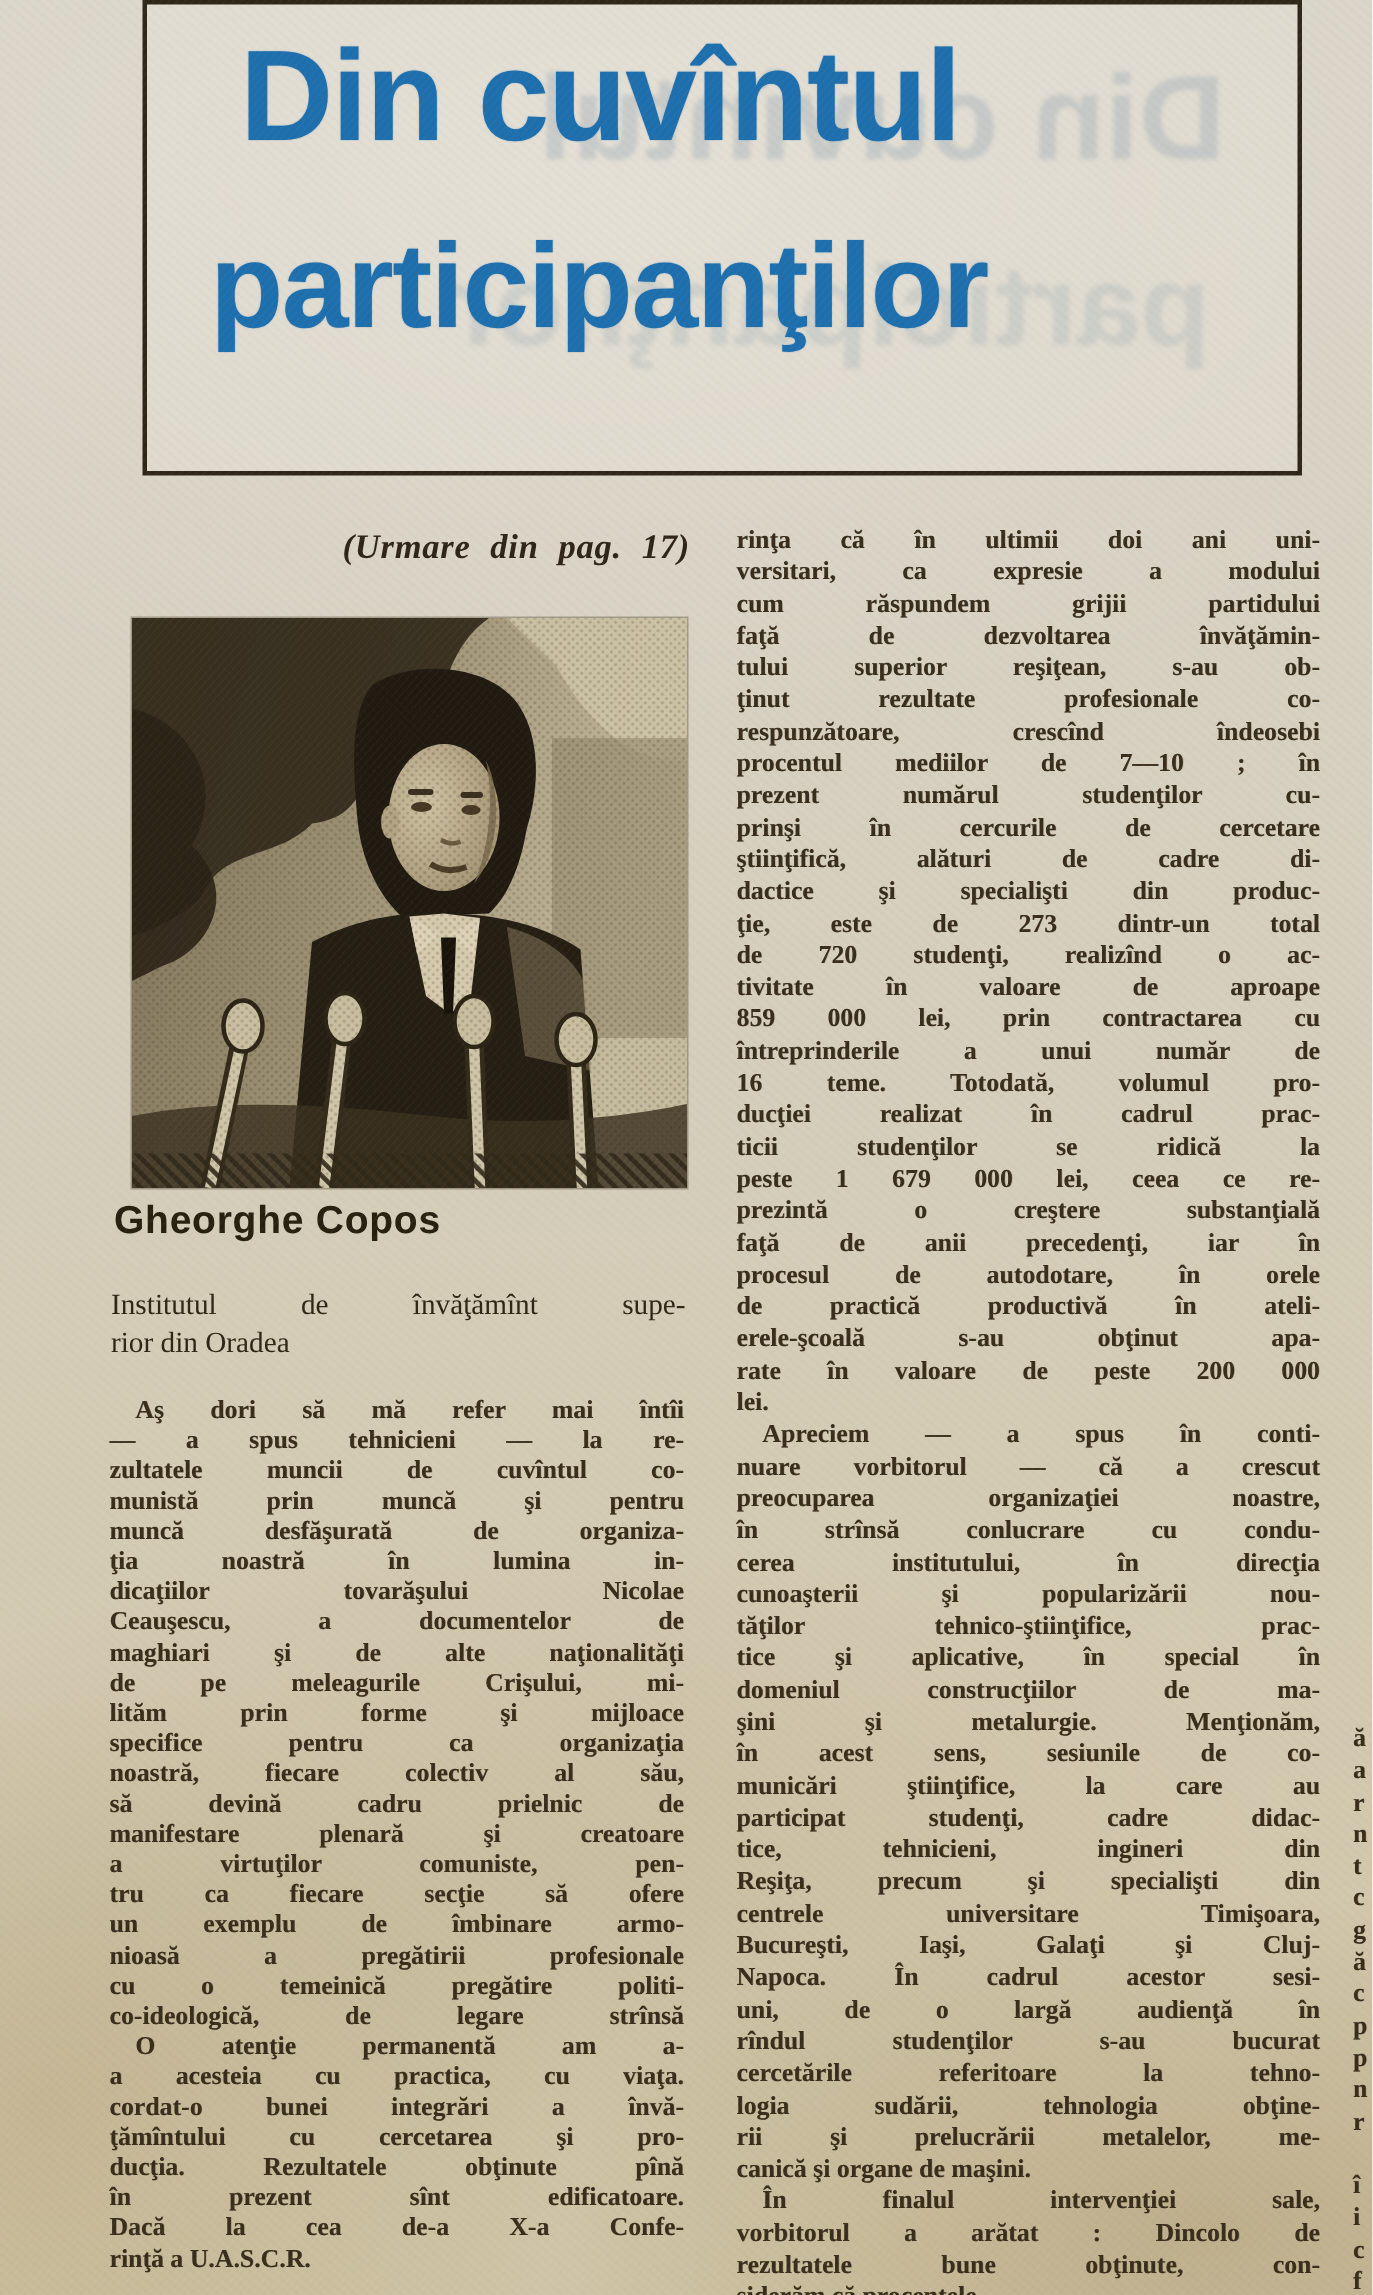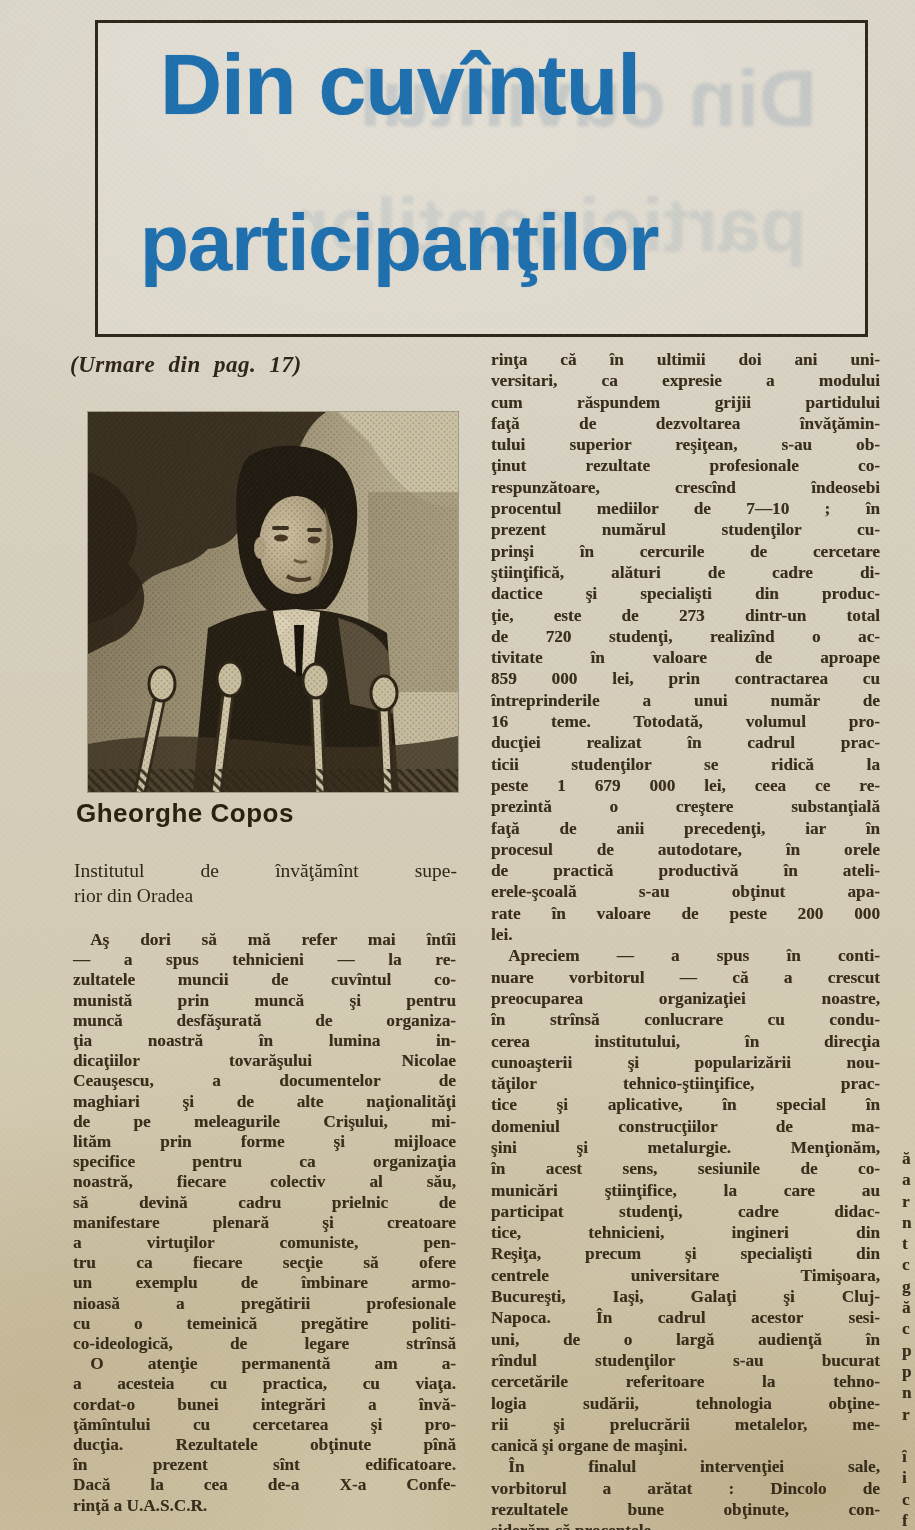--- a/index.html
+++ b/index.html
@@ -10,34 +10,34 @@
       radial-gradient(620px 320px at 88% 97%, rgba(148,122,74,.30), transparent 70%),
       radial-gradient(520px 420px at 3% 92%, rgba(158,133,86,.24), transparent 70%),
       radial-gradient(700px 350px at 40% 82%, rgba(150,128,82,.14), transparent 70%),
       radial-gradient(900px 500px at 45% 8%, rgba(255,255,252,.20), transparent 75%),
       linear-gradient(180deg,#d9d4c7 0%,#d6d0c0 35%,#d3cab2 70%,#cfc4a6 100%);}
   .grain{position:absolute;inset:0;pointer-events:none;opacity:.5;
     background:
       repeating-linear-gradient(41deg, rgba(120,100,60,.045) 0 2px, transparent 2px 5px),
       repeating-linear-gradient(-49deg, rgba(255,255,255,.05) 0 1px, transparent 1px 4px);}
   
-  .mast{position:absolute;left:95px;top:20px;width:767px;height:311px;
+  .mast{position:absolute;left:95px;top:0;width:767px;height:311px;
         border:3px solid #2e2618;background:rgba(240,238,230,.22);}
   .t1,.t2{position:absolute;font-family:"Liberation Sans",sans-serif;font-weight:700;
         color:#1e6fae;letter-spacing:-1px;white-space:nowrap;
         text-shadow:0 0 1px rgba(30,111,174,.55);}
   .t1{left:62px;top:12px;font-size:86px;}
-  .t2{left:42px;top:142px;font-size:80px;margin-top:32px;}
+  .t2{left:42px;top:142px;font-size:80px;}
   .ghost{position:absolute;font-family:"Liberation Sans",sans-serif;font-weight:700;
         white-space:nowrap;transform:scaleX(-1);color:rgba(88,126,158,.20);
         filter:blur(1.5px);}
   .g1{right:48px;top:30px;font-size:80px;}
   .g2{right:58px;top:158px;font-size:76px;color:rgba(88,126,158,.14);}
   
-  .urmare{position:absolute;left:70px;top:352px;width:390px;text-align:left;
+  .urmare{position:absolute;left:70px;top:352px;width:390px;text-align:right;
         font-style:italic;font-weight:700;font-size:23px;color:#2e2517;
         word-spacing:7px;letter-spacing:.5px;}
   
   .photo{position:absolute;left:88px;top:412px;width:370px;height:380px;
         box-shadow:0 0 0 1px rgba(60,48,30,.35);}
   
   .name{position:absolute;left:76px;top:798px;font-family:"Liberation Sans",sans-serif;
         font-weight:700;font-size:26px;color:#27200f;letter-spacing:.5px;}
   .affil{position:absolute;left:74px;top:858px;width:383px;
         font-weight:400;font-size:19.5px;line-height:25px;color:#2f2514;}

